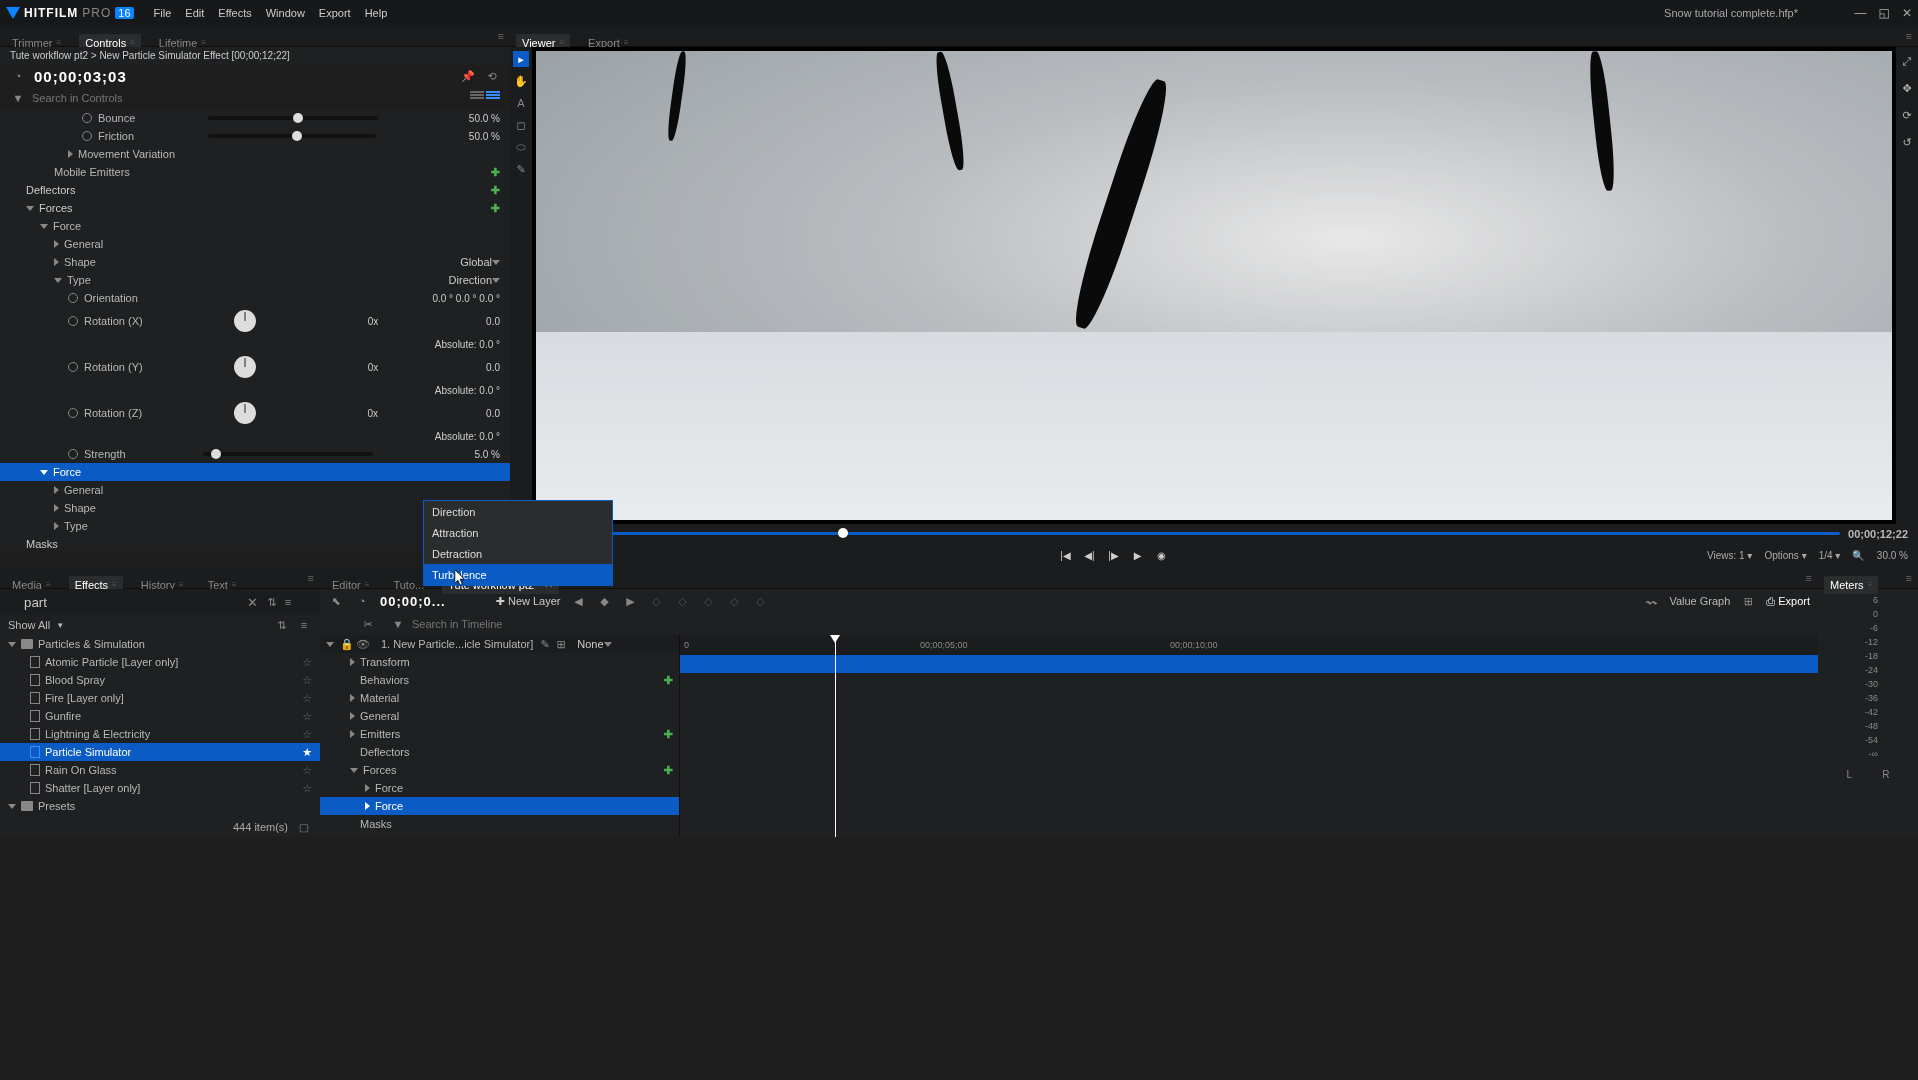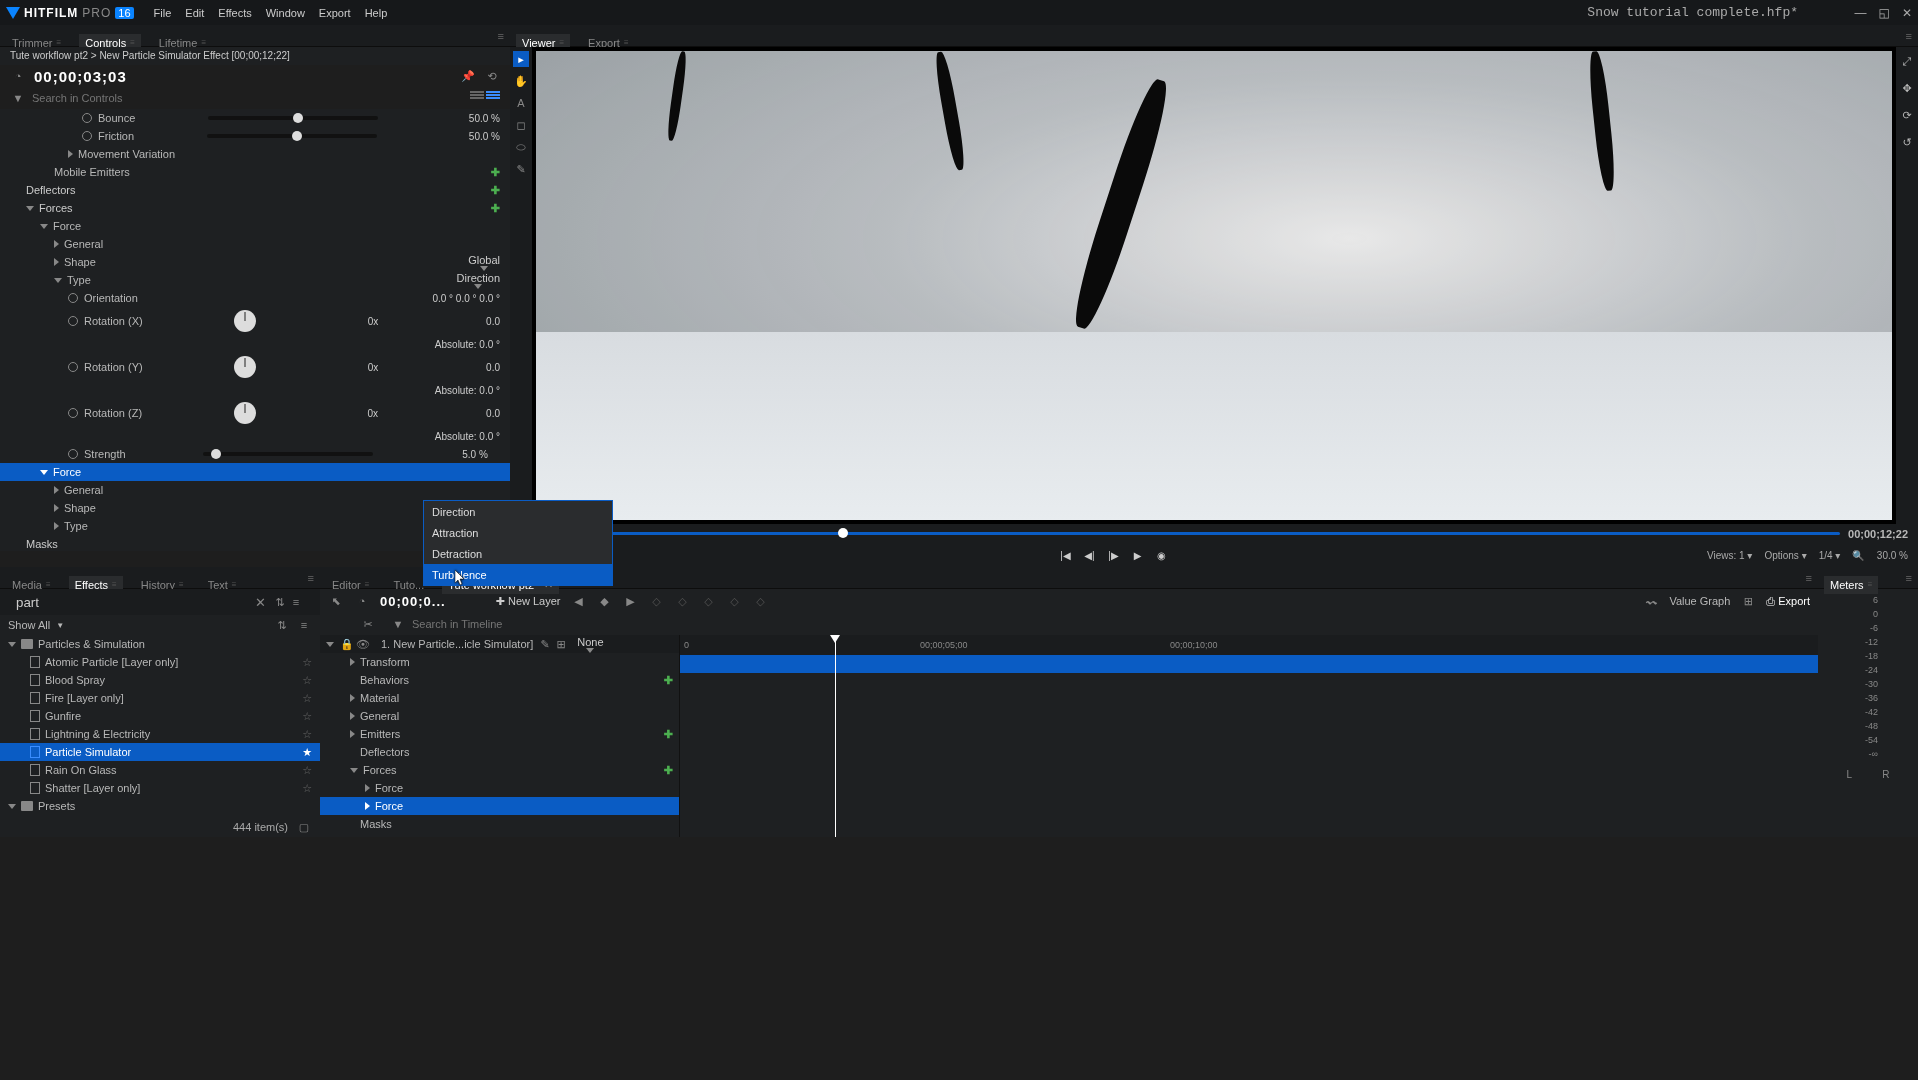--- a/index.html
+++ b/index.html
@@ -5,21 +5,21 @@
 * { margin:0; padding:0; box-sizing:border-box; font-family:"Segoe UI",Arial,sans-serif; user-select:none; }
 body { background:#1e1e1e; color:#b8b8b8; font-size:11px; overflow:hidden; width:1918px; height:1080px; position:relative; }
 .titlebar { height:25px; background:#16181a; display:flex; align-items:center; padding:0 6px; }
 .logo { display:flex; align-items:center; gap:4px; margin-right:20px; }
 .logo-tri { width:0; height:0; border-left:7px solid transparent; border-right:7px solid transparent; border-top:12px solid #0a84ff; }
 .logo-text { color:#fff; font-weight:600; font-size:12px; letter-spacing:1px; }
 .logo-pro { color:#888; font-weight:300; }
 .logo-badge { background:#0a84ff; color:#fff; font-size:11px; padding:0 3px; border-radius:2px; }
 .menu { display:flex; gap:14px; }
 .menu span { color:#ccc; cursor:pointer; }
-.filename { position:absolute; left:50%; transform:translateX(-50%); color:#aaa; font-size:13px;font-family:Liberation Mono, monospace; }
+.filename { position:absolute; left:50%; transform:translateX(-50%); color:#aaa; font-size:11px; }
 .winbtns { margin-left:auto; display:flex; gap:12px; color:#aaa; font-size:12px; }
 .winbtns span{ cursor:pointer; }
 .row { display:flex; }
 .col { display:flex; flex-direction:column; }
 
 
 .panel-tabs { height:22px; background:#1a1c1e; border-bottom:1px solid #0d0d0d; display:flex; align-items:center; padding:0 6px; gap:12px; }
 .panel-tabs .tab { color:#888; display:flex; align-items:center; gap:4px; cursor:pointer; padding:3px 6px;margin-top:14px;}
 .panel-tabs .tab.active { color:#fff; background:#2a2c2e; }
 .panel-tabs .drag { color:#555; font-size:8px; }
@@ -52,26 +52,26 @@
 .arrow { display:inline-block; width:0;height:0; margin-right:5px;}
 .arrow.right { border-top:4px solid transparent; border-bottom:4px solid transparent; border-left:5px solid #888;}
 .arrow.down { border-left:4px solid transparent; border-right:4px solid transparent; border-top:5px solid #888;}
 .circ { width:10px; height:10px; border:1px solid #888; border-radius:50%; margin-right:6px; display:inline-block; cursor:pointer;}
 .plus { color:#4caf50; font-weight:bold; cursor:pointer; margin-left:auto; }
 .val { margin-left:auto; color:#ccc; font-size:10px;}
 .slider { width:170px; height:4px; background:#111; border-radius:2px; margin-left:auto; position:relative;}
 .slider .thumb { position:absolute; top:-3px; width:10px; height:10px; background:#ddd; border-radius:50%; }
 .dial { width:22px; height:22px; border-radius:50%; background:#ddd; margin-left:auto; position:relative; }
 .dial::after{ content:''; position:absolute; left:50%; top:2px; width:1px; height:9px; background:#222; transform:translateX(-50%);}
-.dd { margin-left:auto; color:#ccc; display:flex; align-items:center; gap:0; cursor:pointer;flex-direction:column;}
+.dd { margin-left:auto; color:#ccc; display:flex; align-items:center; gap:0; cursor:pointer;}
 .dd .tri { width:0;height:0;border-left:4px solid transparent;border-right:4px solid transparent;border-top:5px solid #888;}
 
 .bottom-zone { display:flex; height:270px; }
 .fx-col { width:320px; background:#1e2022; display:flex; flex-direction:column; }
-.fx-search { height:26px; display:flex; align-items:center; padding:0 16px; background:#1a1c1e;}
+.fx-search { height:26px; display:flex; align-items:center; padding:0 24px; background:#1a1c1e;}
 .fx-search input{ flex:1; background:transparent; border:none; color:#ccc; outline:none;}
 .clear-x { color:#888; cursor:pointer; font-size:13px;}
 .showall { height:20px; display:flex; align-items:center; padding:0 8px; gap:6px;}
 .fx-tree { flex:1; overflow:hidden; }
 .fx-row { height:18px; display:flex; align-items:center; padding:0 8px; }
 .fx-row.sel { background:#0a5cc4; color:#fff;}
 .star { margin-left:auto; color:#666; cursor:pointer;}
 .star.fill { color:#fff; }
 .folder-ico { width:12px;height:10px; background:#888; margin-right:5px; border-radius:1px; display:inline-block;}
 .doc-ico { width:10px; height:12px; border:1px solid #888; margin-right:5px; display:inline-block;}
@@ -283,21 +283,21 @@
         </div>
       <div class="prop-row indent4" style="justify-content:flex-end">
           <span class="val">Absolute: 0.0 °</span>
         </div>
       <div class="prop-row indent4">
           <span class="circ"></span>
           <span>Strength</span>
           <div class="slider">
             <div class="thumb" style="left:5%"></div>
           </div>
-          <span class="val" style="width:50px;text-align:center">5.0 %</span>
+          <span class="val" style="width:50px;text-align:right">5.0 %</span>
         </div>
       <div class="prop-row indent2 sel">
           <span class="arrow down" style="border-top-color:#fff"></span>
           <span>Force</span>
         </div>
       <div class="prop-row indent3">
           <span class="arrow right"></span>
           <span>General</span>
         </div>
       <div class="prop-row indent3">

